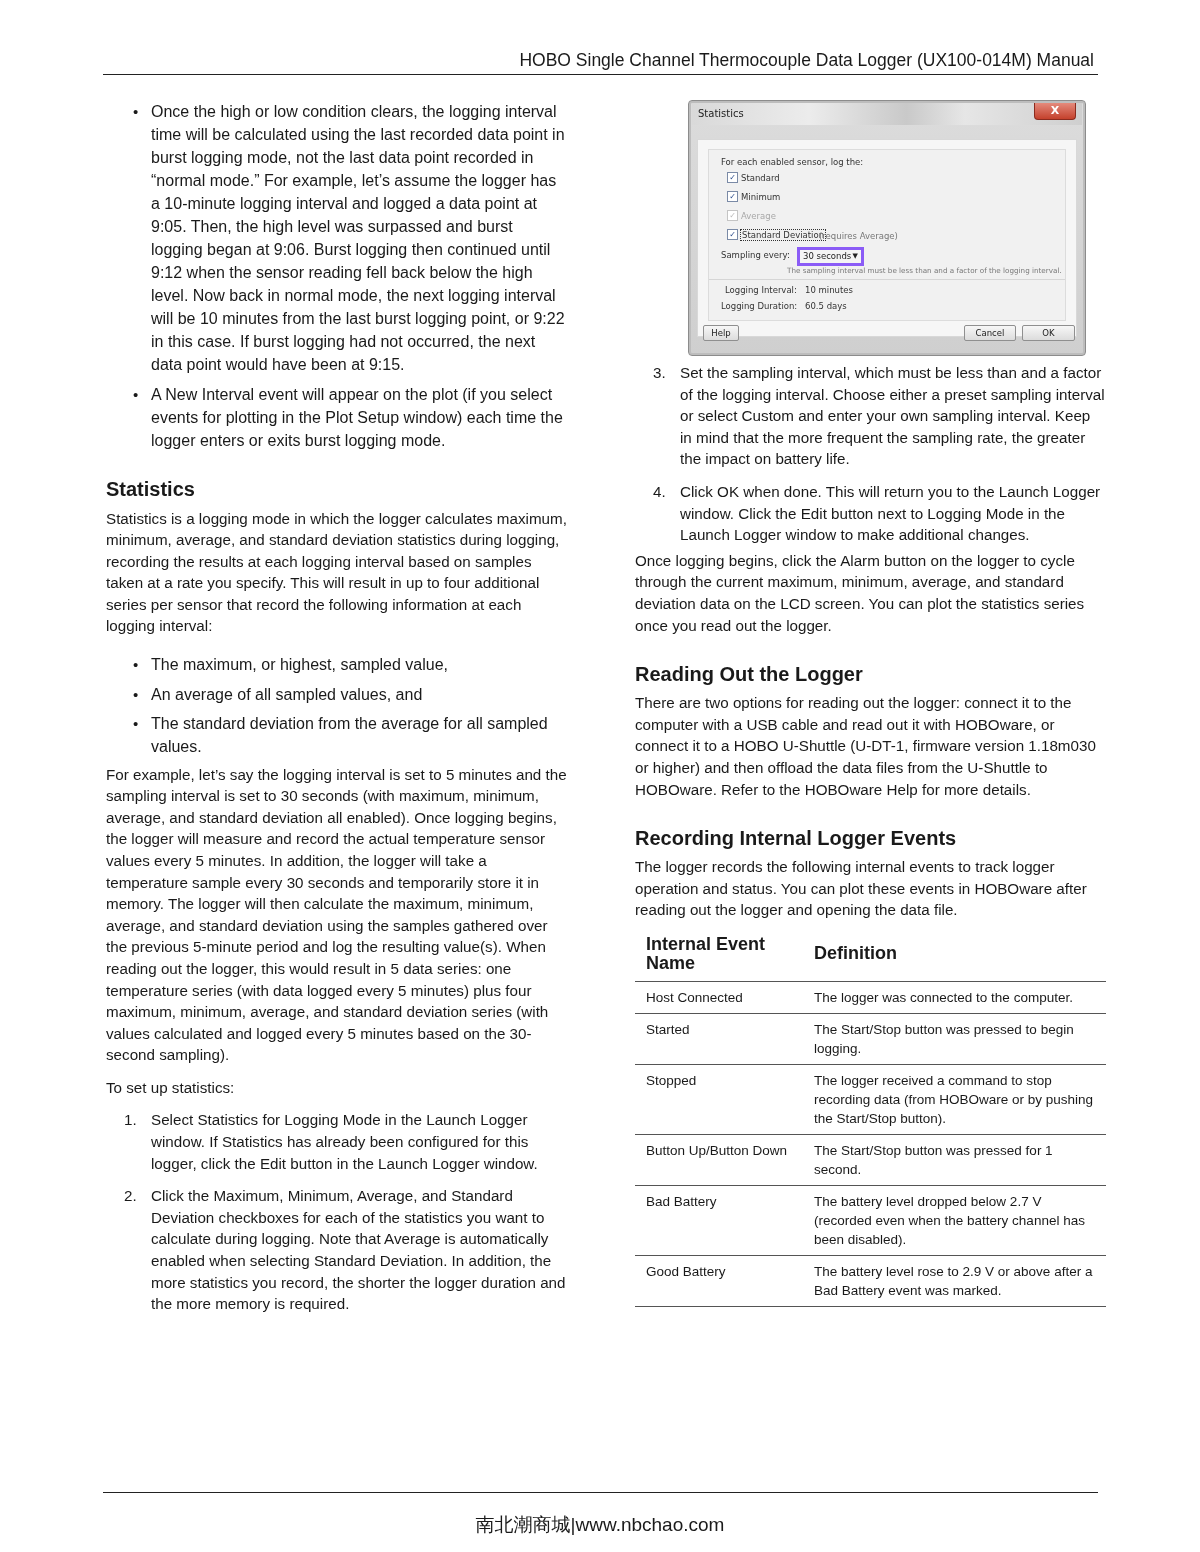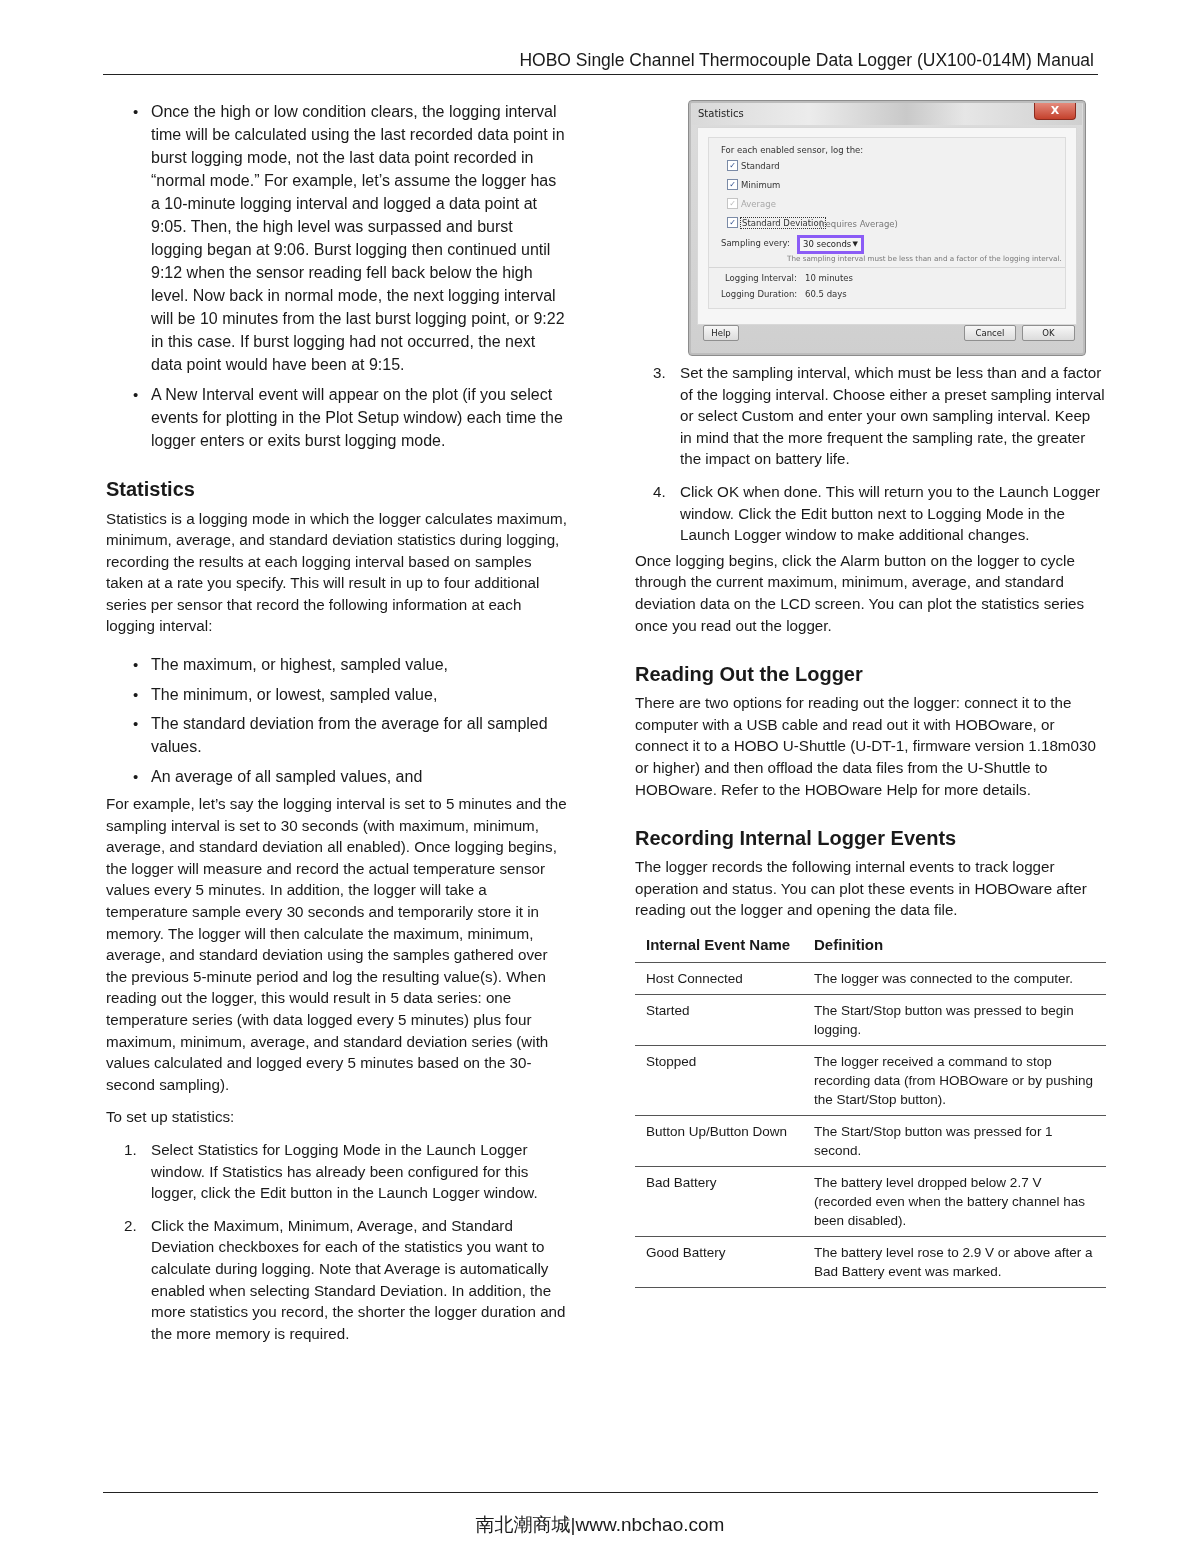--- a/index.html
+++ b/index.html
@@ -27,60 +27,59 @@
   
   .dialog { position: absolute; left: 688px; top: 100px; width: 396px; height: 254px;
             border: 1px solid #8c8c8c; border-radius: 4px; background: linear-gradient(#dcdcdc, #cfcfcf);
             box-shadow: 0 0 0 2px #bdbdbd inset; font-family: "DejaVu Sans", sans-serif; }
   .dlg-titlebar { position: absolute; left: 3px; top: 2px; right: 3px; height: 22px;
                   background: linear-gradient(90deg, #d9d9d9 0%, #ececec 30%, #c9c9c9 55%, #e6e6e6 70%, #cfcfcf 100%); }
   .dlg-title { position: absolute; left: 6px; top: 5px; font-size: 10px; color: #222; }
   .dlg-close { position: absolute; right: 6px; top: 0px; width: 40px; height: 16px;
                background: linear-gradient(#e48a7c, #c4412c); border: 1px solid #8b2b1e; border-top: none;
                border-radius: 0 0 4px 4px; color: #fff; font-weight: bold; font-size: 11px; text-align: center; line-height: 15px; }
-  .dlg-body { position: absolute; left: 8px; top: 26px; right: 8px; height: 196px; background: #f6f6f6; border: 1px solid #d8d8d8; }
+  .dlg-body { position: absolute; left: 8px; top: 38px; right: 8px; height: 196px; background: #f6f6f6; border: 1px solid #d8d8d8; }
   .dlg-panel { position: absolute; left: 10px; top: 9px; right: 10px; height: 170px; background: #f1f1f1; border: 1px solid #dcdcdc; }
   .dlg-label { position: absolute; font-size: 8.5px; color: #333; white-space: nowrap; }
   .chk { position: absolute; width: 9px; height: 9px; border: 1px solid #7a8aa6; background: #fff; font-size: 8px; line-height: 9px; text-align: center; color: #2a4a8a; }
   .chk.disabled { border-color: #c4c4c4; color: #b8b8b8; }
   .dlg-label.disabled { color: #a8a8a8; }
   .focus-box { border: 1px dotted #333; padding: 0 1px; }
   .dlg-select { position: absolute; width: 58px; height: 13px; border: 3px solid #8b5cf6; background: #f4f4f4;
                 font-size: 8.5px; line-height: 13px; padding-left: 3px; color: #222; }
   .dlg-select .arr { position: absolute; right: 3px; top: 0; font-size: 7px; }
   .dlg-divider { position: absolute; left: 0; right: 0; top: 124px; border-top: 1px solid #d6d6d6; }
   .dlg-btn { position: absolute; height: 14px; border: 1px solid #8f8f8f; border-radius: 2px;
              background: linear-gradient(#f7f7f7, #dcdcdc); font-size: 8.5px; line-height: 14px; text-align: center; color: #222; }
 
   
   .evt-table { width: 471px; border-collapse: collapse; }
-  .evt-table th { text-align: left; font-size: 15px; font-weight: bold; padding: 6px 0 8px 11px; border-bottom: 1.5px solid #555; line-height: 19px; }
+  .evt-table th { text-align: left; font-size: 18px; font-weight: bold; padding: 6px 0 8px 11px; border-bottom: 1.5px solid #555; line-height: 19px; }
   .evt-table td { vertical-align: top; font-size: 13.5px; line-height: 19px; padding: 6px 10px 6px 11px; border-bottom: 1.5px solid #555; }
   .evt-table td:first-child { width: 147px; }
 </style>
 </head>
 <body>
 
 <div class="header-title">HOBO Single Channel Thermocouple Data Logger (UX100-014M) Manual</div>
 <div class="header-rule"></div>
 
 <div class="col col-left">
   <ul class="bullet-list">
     <li>Once the high or low condition clears, the logging interval time will be calculated using the last recorded data point in burst logging mode, not the last data point recorded in “normal mode.” For example, let’s assume the logger has a 10-minute logging interval and logged a data point at 9:05. Then, the high level was surpassed and burst logging began at 9:06. Burst logging then continued until 9:12 when the sensor reading fell back below the high level. Now back in normal mode, the next logging interval will be 10 minutes from the last burst logging point, or 9:22 in this case. If burst logging had not occurred, the next data point would have been at 9:15.</li>
     <li>A New Interval event will appear on the plot (if you select events for plotting in the Plot Setup window) each time the logger enters or exits burst logging mode.</li>
   </ul>
 
   <h2 style="margin-top:24px;">Statistics</h2>
   <p class="p" style="margin-top:6px;">Statistics is a logging mode in which the logger calculates maximum, minimum, average, and standard deviation statistics during logging, recording the results at each logging interval based on samples taken at a rate you specify. This will result in up to four additional series per sensor that record the following information at each logging interval:</p>
 
   <ul class="bullet-list" style="margin-top:16px;">
     <li>The maximum, or highest, sampled value,</li>
-    <li>The minimum, or lowest, sampled value,</li>
+    <li>An average of all sampled values, and</li>
     <li>The standard deviation from the average for all sampled values.</li>
-    <li>An average of all sampled values, and</li>
   </ul>
 
   <p class="p" style="margin-top:-1px;">For example, let’s say the logging interval is set to 5 minutes and the sampling interval is set to 30 seconds (with maximum, minimum, average, and standard deviation all enabled). Once logging begins, the logger will measure and record the actual temperature sensor values every 5 minutes. In addition, the logger will take a temperature sample every 30 seconds and temporarily store it in memory. The logger will then calculate the maximum, minimum, average, and standard deviation using the samples gathered over the previous 5-minute period and log the resulting value(s). When reading out the logger, this would result in 5 data series: one temperature series (with data logged every 5 minutes) plus four maximum, minimum, average, and standard deviation series (with values calculated and logged every 5 minutes based on the 30-second sampling).</p>
 
   <p class="p" style="margin-top:11px;">To set up statistics:</p>
 
   <ol class="num-list" style="margin-top:11px;">
     <li>
       <span class="num">1.</span>
       <span>Select Statistics for Logging Mode in the Launch Logger window. If Statistics has already been configured for this logger, click the Edit button in the Launch Logger window.</span>

